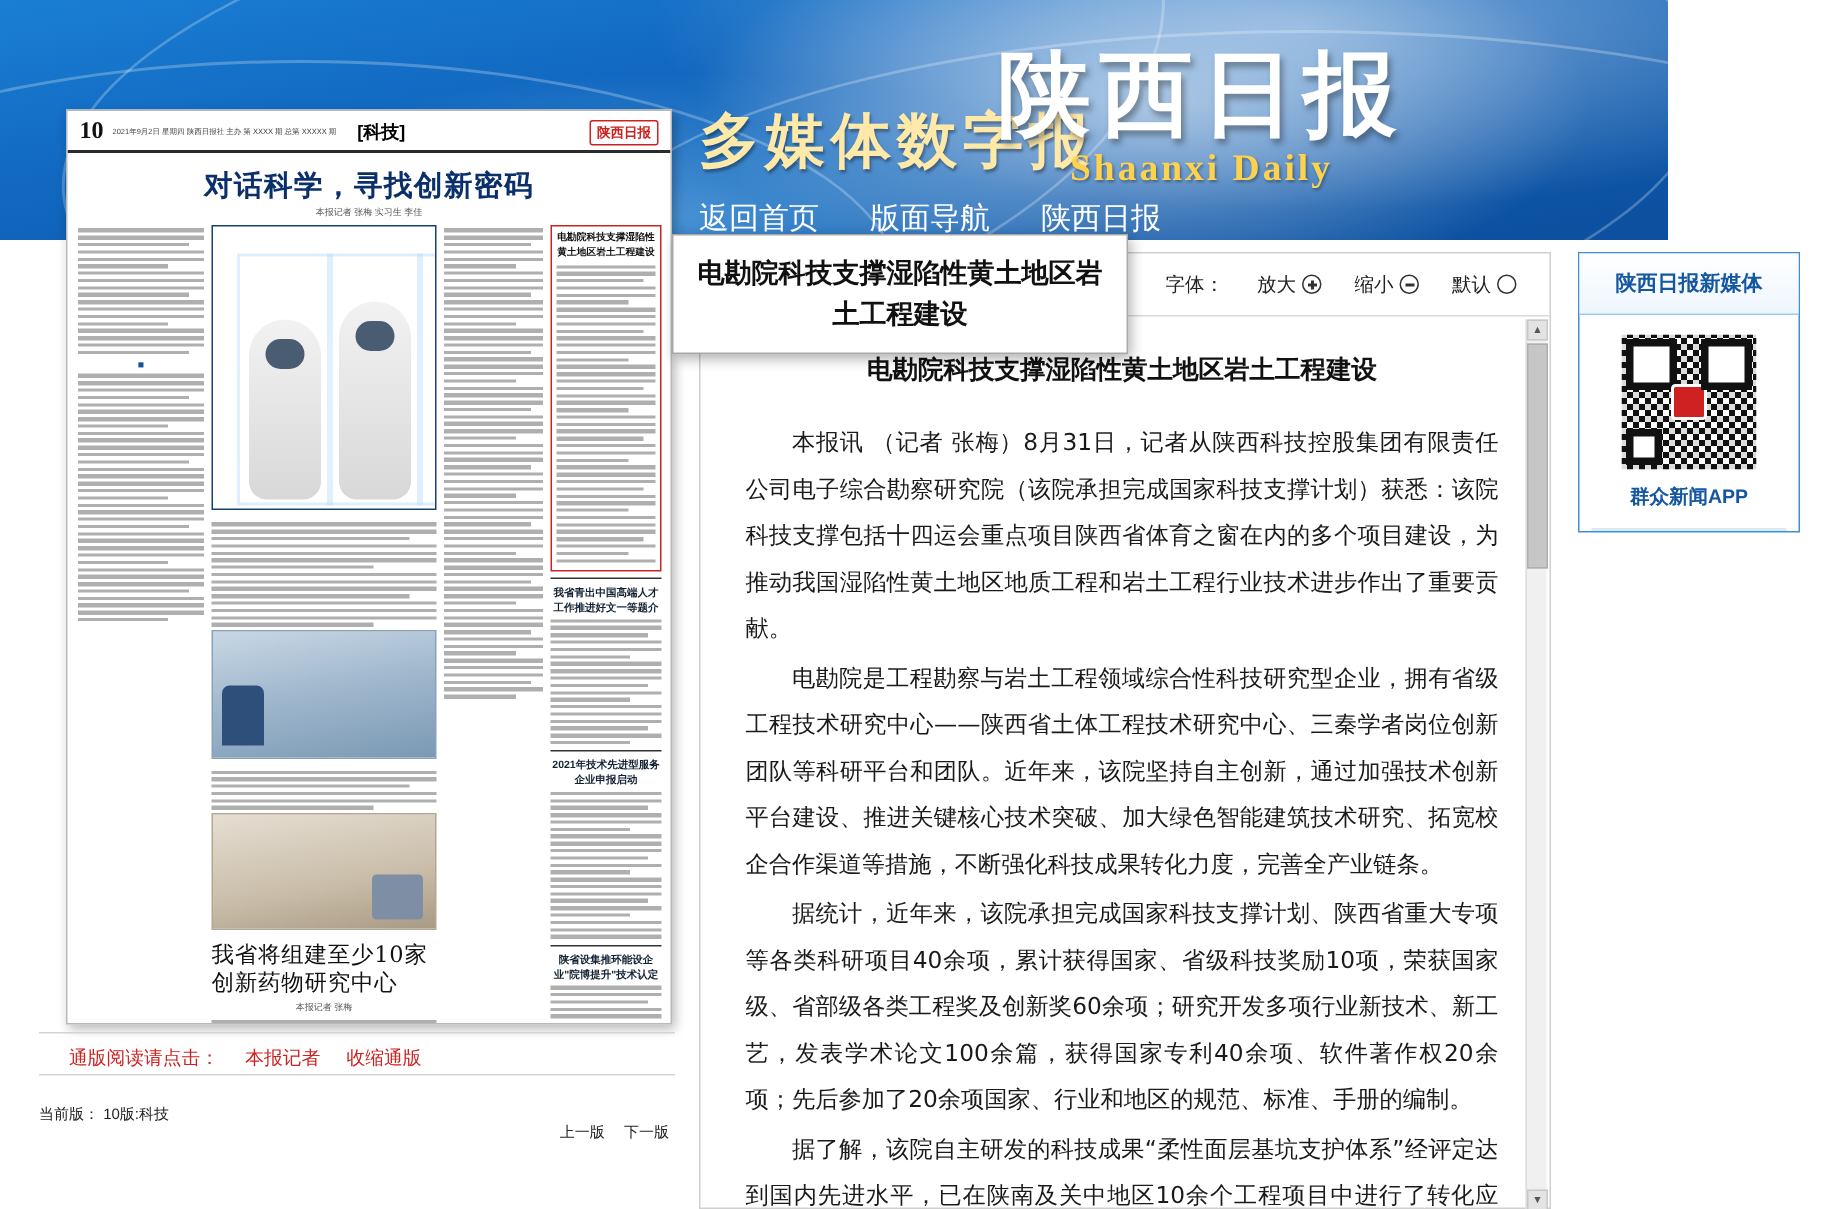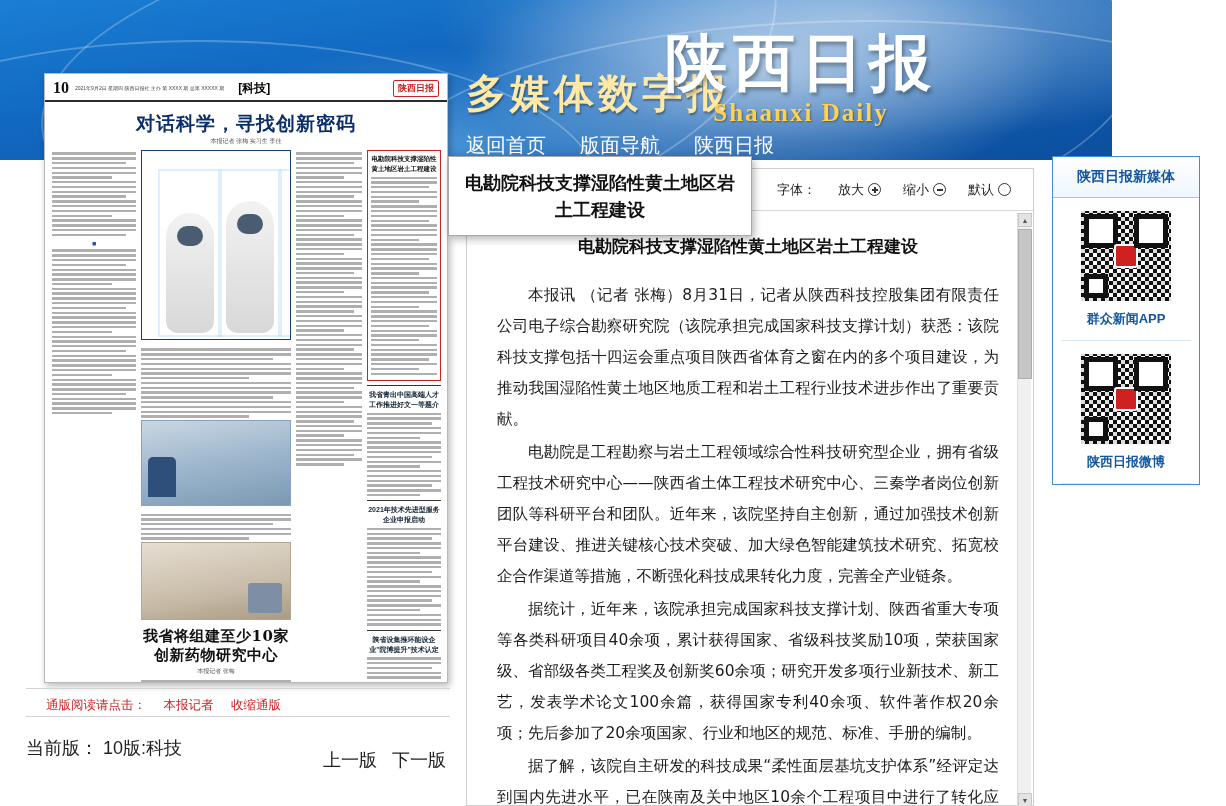--- a/index.html
+++ b/index.html
@@ -202,21 +202,21 @@
     content: ""; position: absolute; right: 8px; bottom: 6px;
     width: 34px; height: 30px; background: #7e8fa5; border-radius: 3px;
   }
 
   .subhead {
     font-size: 7px; font-weight: bold; color: #123; margin: 4px 0 2px;
     text-align: center;
   }
   .subhead.blue { color: #17519e; }
   .bighead {
-    text-align: center; font-size: 15px; font-weight: bold; color: #111;
+    text-align: left; font-size: 15px; font-weight: normal; color: #111;
     font-family: "DejaVu Serif", "Liberation Serif", serif;
     margin: 7px 0 2px; letter-spacing: .5px;
   }
   .boxed {
     border: 1.4px solid #cc2222;
     padding: 3px;
     margin-bottom: 3px;
   }
   .boxhead {
     font-size: 6.5px; font-weight: bold; color: #111; text-align: center;
@@ -310,21 +310,21 @@
   .sb-up { top: 0; }
   .sb-down { bottom: 0; }
   .sb-thumb {
     position: absolute; left: 0; top: 16px; width: 14px; height: 150px;
     background: #c6c6c6; border: 1px solid #aeaeae; cursor: pointer;
   }
 
   
   .sidebar {
     position: absolute;
-    left: 1052px; top: 156px;
+    left: 1052px; top: 168px;
     width: 148px;
     border: 1px solid #3f8fd6;
     background: #ffffff;
   }
   .sidebar-title {
     background: linear-gradient(180deg, #ffffff, #eef6fd);
     color: #1457a0;
     font-size: 14px; font-weight: bold;
     text-align: center;
     padding: 11px 0;
@@ -367,21 +367,21 @@
   .bottom-links {
     position: absolute; left: 46px; top: 697px;
     font-size: 12.5px; color: #333;
   }
   .bottom-links .red { color: #cc2222; }
   .bottom-links a { color: #cc2222; text-decoration: none; margin-left: 14px; cursor: pointer; }
   .bottom-status {
     position: absolute; left: 26px; top: 724px;
     width: 420px;
     display: flex; align-items: center;
-    font-size: 18px; color: #222;
+    font-size: 10px; color: #222;
   }
   .bottom-status .cur { margin-left: 0; }
   .bottom-status .nav2 { margin-left: auto; margin-top: 24px; }
   .bottom-status .nav2 a { color: #222; text-decoration: none; margin-left: 10px; cursor: pointer; }
   .hrule {
     position: absolute; left: 26px; top: 688px; width: 424px;
     height: 1px; background: #d3d3d3;
   }
   .hrule2 {
     position: absolute; left: 26px; top: 716px; width: 424px;
@@ -737,27 +737,20 @@
 
     <div class="qr-item">
       <div class="qr">
         <div class="corner3"></div>
           <div class="logo-dot"></div>
       </div>
       <div class="qr-label">群众新闻APP</div>
     </div>
     <div class="qr-sep"></div>
 
-    <div class="qr-item">
-      <div class="qr">
-        <div class="corner3"></div>
-          <div class="logo-dot"></div>
-      </div>
-      <div class="qr-label">陕西日报微博</div>
-    </div>
     <div class="qr-sep"></div>
 
   </div>
 
   <div class="hrule"></div>
   <div class="bottom-links">
     <span class="red">通版阅读请点击：</span>
     <a>本报记者</a>
     <a>收缩通版</a>
   </div>

